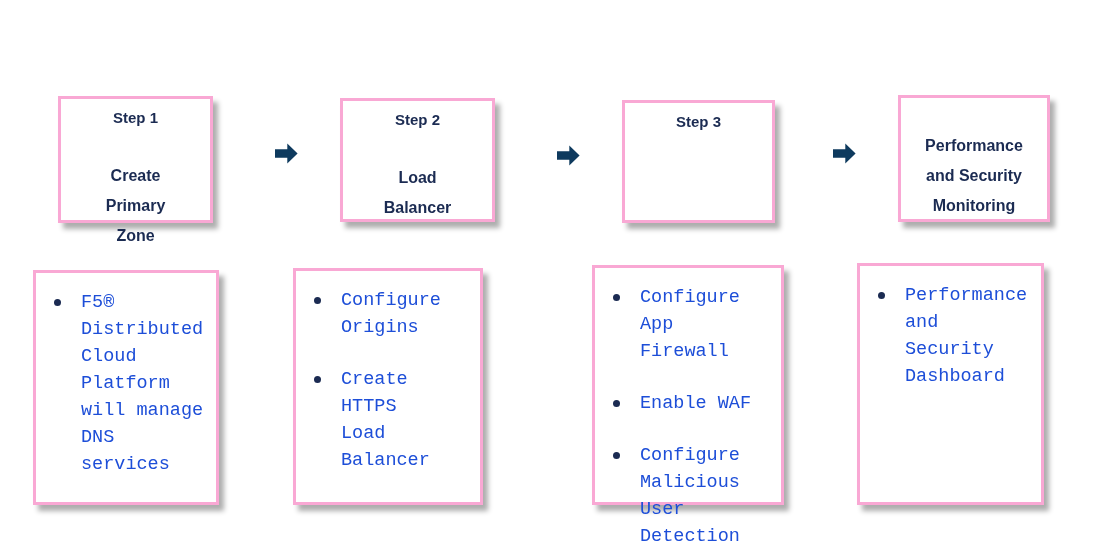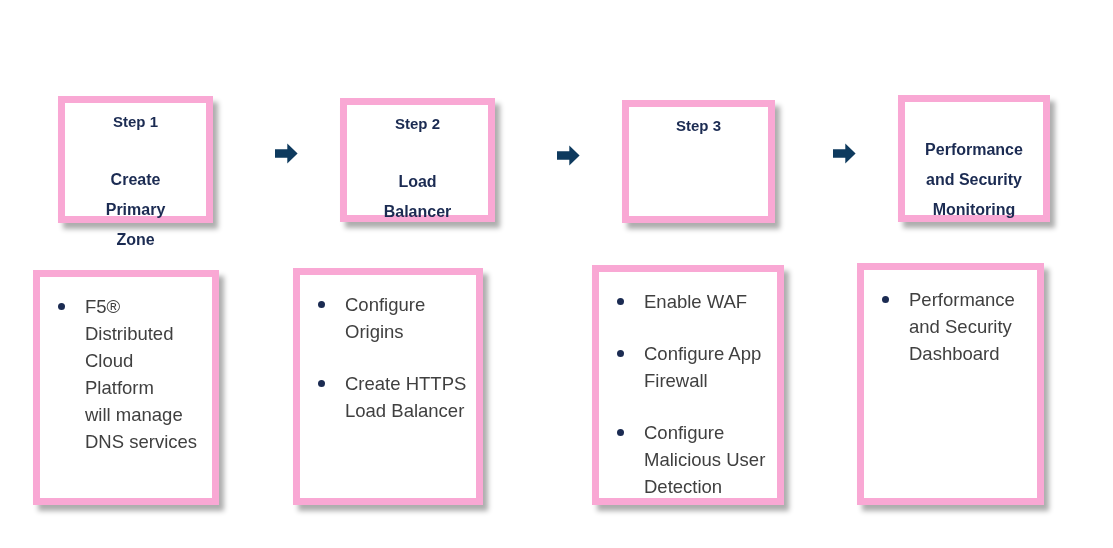--- a/index.html
+++ b/index.html
@@ -10,21 +10,21 @@
   }
   .canvas {
     position: relative;
     width: 1113px; height: 548px;
     background: #ffffff;
     overflow: hidden;
   }
   .box {
     position: absolute;
     background: #ffffff;
-    border: 7px solid #f9a8d4;
+    border: 3px solid #f9a8d4;
     box-shadow: 5px 6px 5px rgba(0, 0, 0, 0.32);
   }
   .head-box { text-align: center; color: #1b2b52; }
   .step-label {
     margin-top: 9px;
     font-size: 15px;
     font-weight: 700;
     line-height: 20px;
   }
   .step-title {
@@ -36,24 +36,25 @@
   }
   .body-box ul {
     list-style: none;
     margin: 0;
     padding: 16px 6px 0 15px;
   }
   .body-box li {
     position: relative;
     padding-left: 30px;
     margin-bottom: 25px;
-    color: #404040;
+    color: #1d4ed8;
     font-size: 18.5px;
     line-height: 27px;
     white-space: pre-line;
+    font-family: Liberation Mono, monospace;
   }
   .body-box li::before {
     content: "";
     position: absolute;
     left: 3px; top: 10px;
     width: 7px; height: 7px;
     border-radius: 50%;
     background: #1b2b52;
   }
   .arrow { position: absolute; width: 23px; height: 21px; }
@@ -134,23 +135,23 @@
     <ul>
         <li>Configure
 Origins</li>
         <li>Create HTTPS
 Load Balancer</li>
       </ul>
   </div>
 
   <div class="box body-box b3">
     <ul>
-        <li>Enable WAF</li>
         <li>Configure App
 Firewall</li>
+        <li>Enable WAF</li>
         <li>Configure
 Malicious User
 Detection</li>
       </ul>
   </div>
 
   <div class="box body-box b4">
     <ul>
         <li>Performance
 and Security

